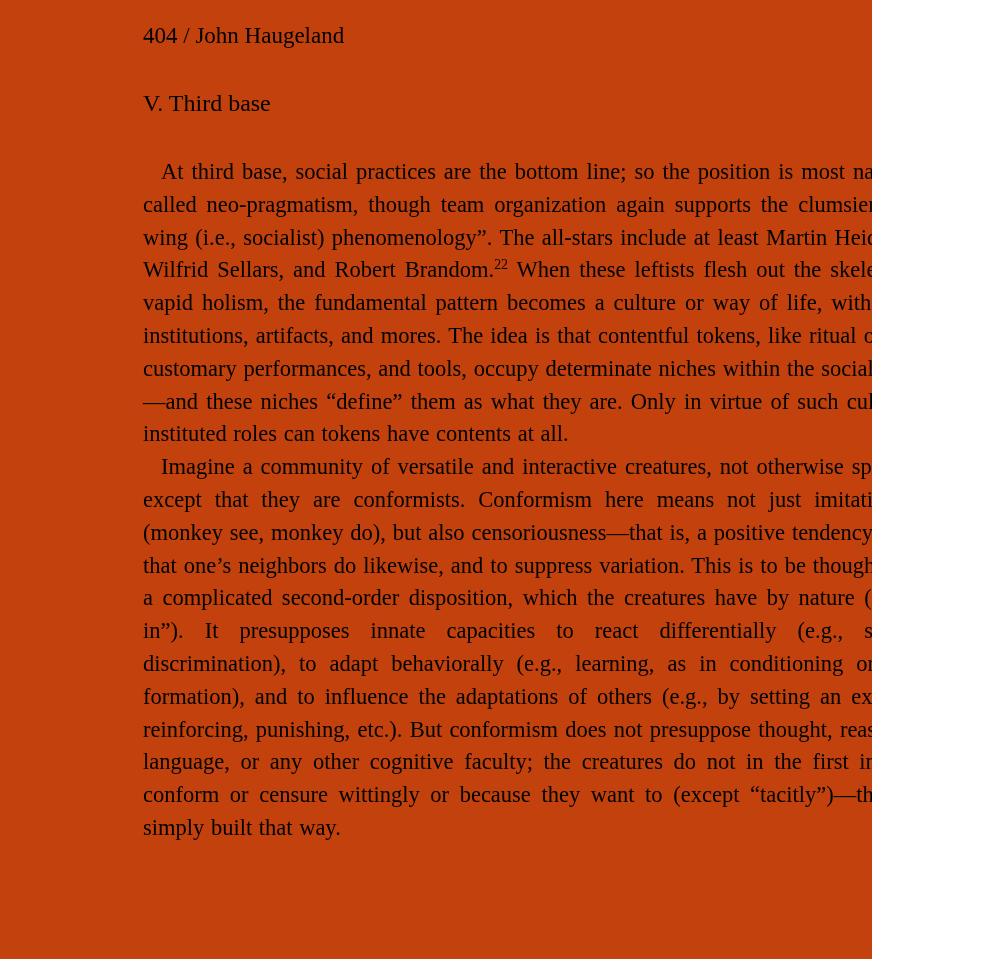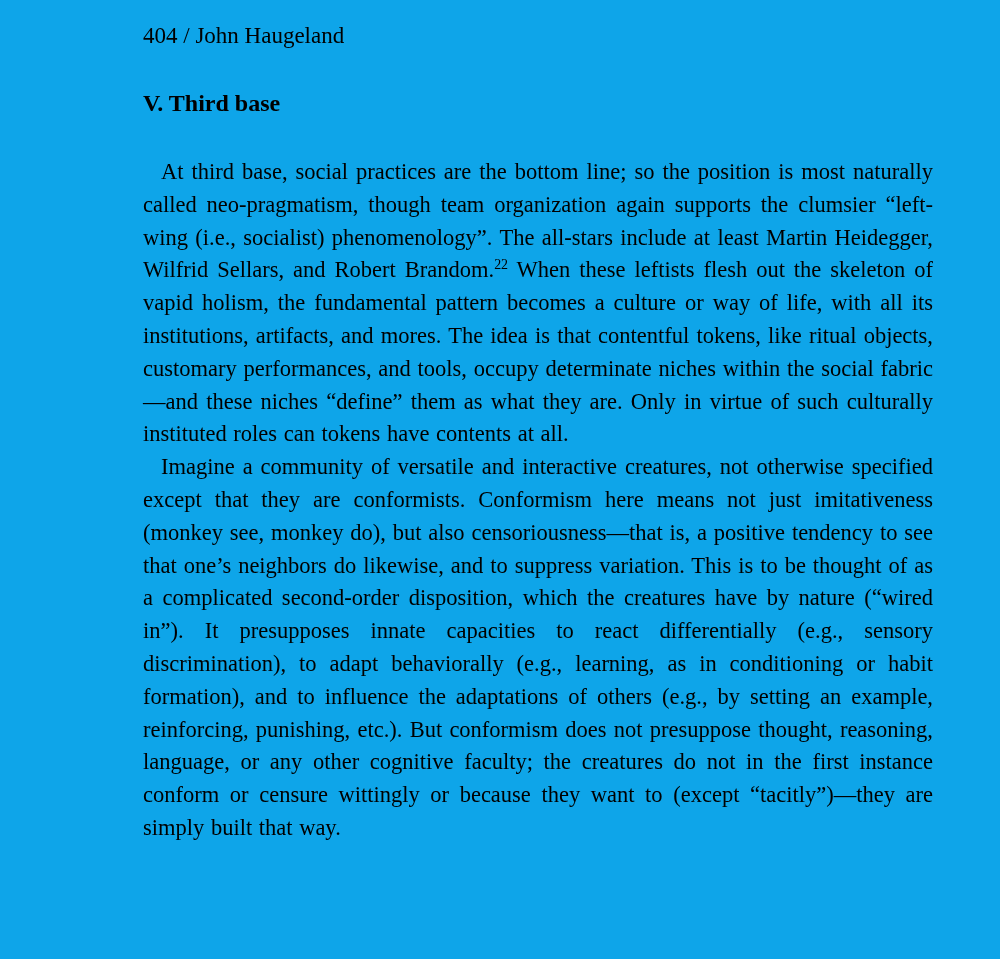--- a/index.html
+++ b/index.html
@@ -9,41 +9,41 @@
   }
   body {
     width: 1000px;
     height: 959px;
     overflow: hidden;
     font-family: "Liberation Serif", serif;
     color: #000000;
   }
   .page {
     position: relative;
-    width: 1000px;
+    width: 872px;
     height: 959px;
-    background: #0ea5e9;
+    background: #c2410c;
     overflow: hidden;
   }
   .content {
     position: absolute;
     left: 143px;
     top: 22px;
     width: 790px;
   }
   .running-header {
     font-size: 23px;
     line-height: 28px;
     margin: 0;
     font-weight: normal;
   }
   .section-title {
     font-size: 24px;
     line-height: 28px;
-    font-weight: bold;
+    font-weight: normal;
     margin: 39px 0 0 0;
   }
   .document-body {
     margin-top: 39px;
     font-size: 22.5px;
     line-height: 32.8px;
     text-align: justify;
     word-spacing: 1px;
   }
   .para {

